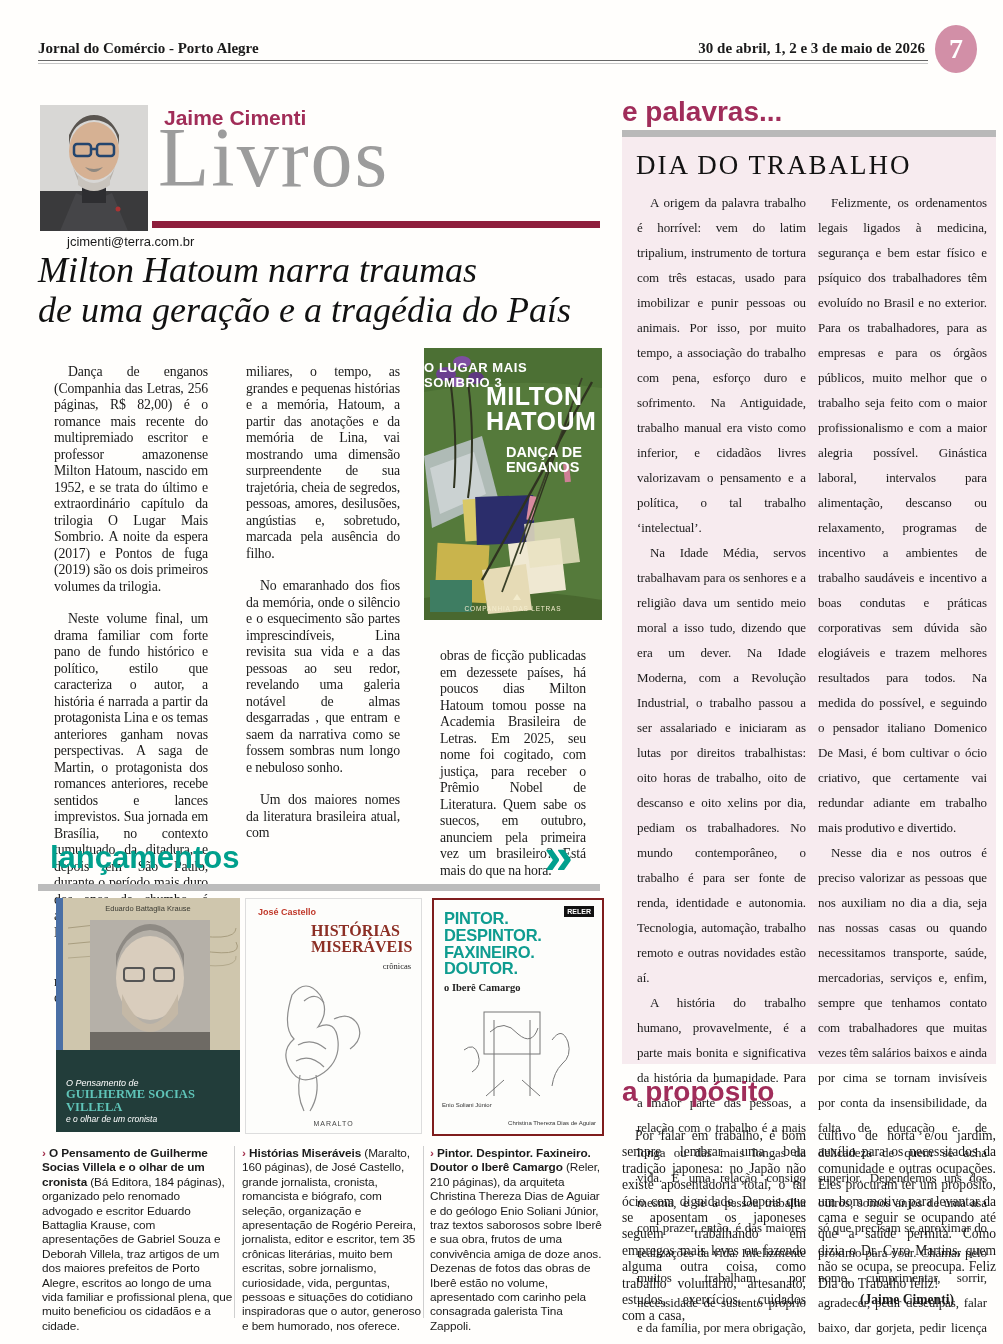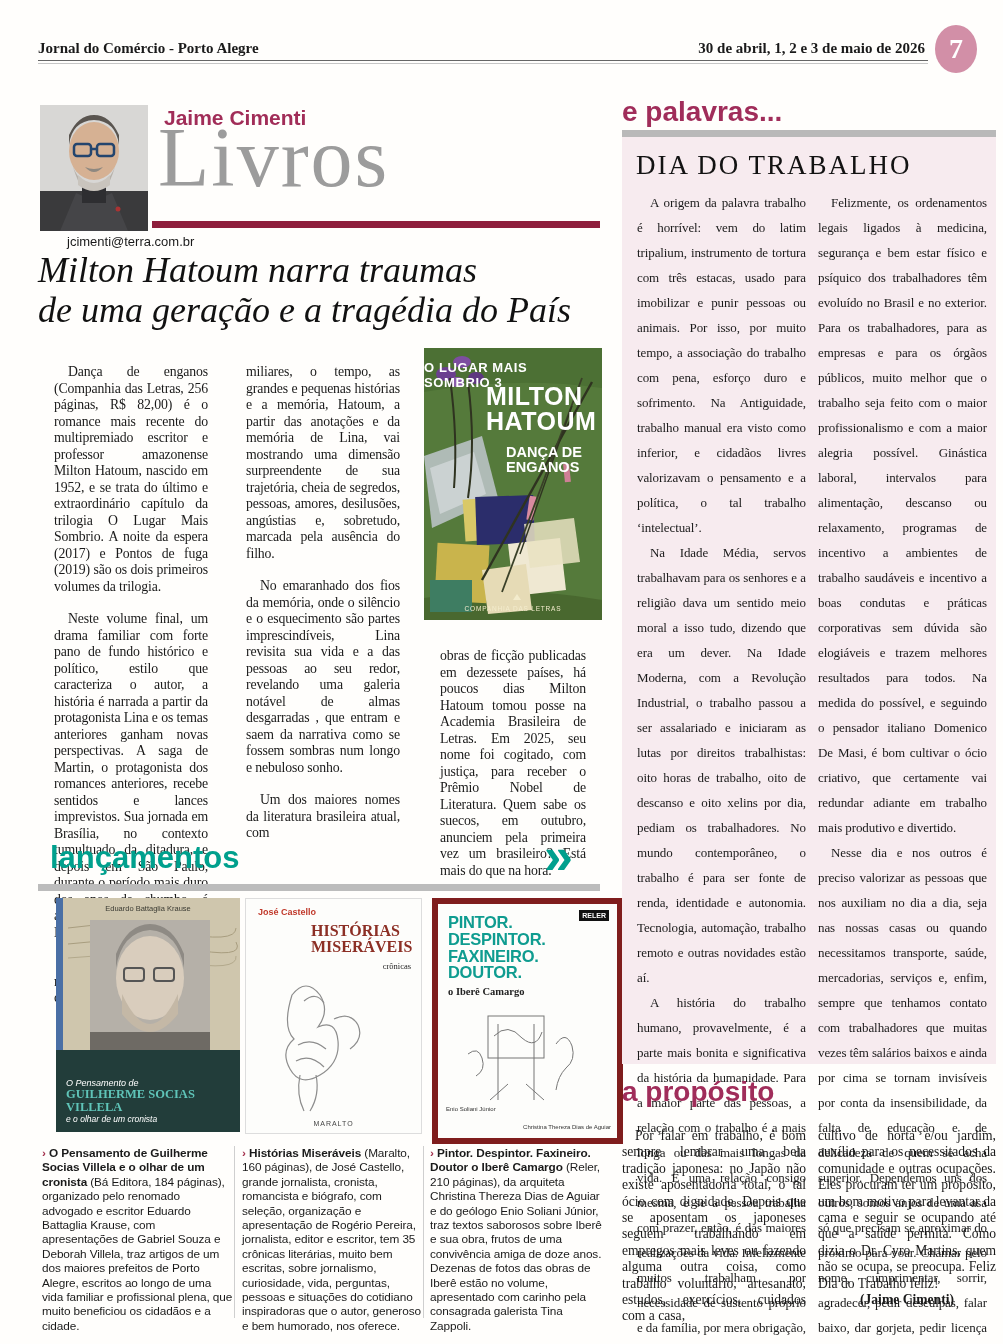--- a/index.html
+++ b/index.html
@@ -43,21 +43,21 @@
         font-family:"Liberation Sans",sans-serif;font-size:6.5px;letter-spacing:0.8px;}
   
   .lanc-head{position:absolute;left:50px;top:840px;font-family:"Liberation Sans",sans-serif;
         font-weight:bold;font-size:31px;color:#00a08d;}
   .lanc-chev{position:absolute;left:544px;top:826px;font-family:"Liberation Sans",sans-serif;
         font-weight:bold;font-size:52px;color:#00a08d;}
   .lanc-bar{position:absolute;left:38px;top:884px;width:562px;height:7px;background:#bcbcbc;}
   .bk{position:absolute;top:898px;height:234px;overflow:hidden;}
   .bk1{left:56px;width:184px;background:#cfc6ad;}
   .bk2{left:245px;width:175px;background:#fdfdfb;border:1px solid #ddd;}
-  .bk3{left:432px;width:168px;background:#fdfdfb;border:6px solid #7f1d1d;padding-left:11px;}
+  .bk3{left:432px;width:168px;background:#fdfdfb;border:2px solid #7f1d1d;}
   .blurb{position:absolute;top:1146px;font-family:"Liberation Sans",sans-serif;font-size:11.8px;
         line-height:14.4px;letter-spacing:-0.1px;}
   .b1{left:42px;width:192px;} .b2{left:242px;width:180px;} .b3{left:430px;width:172px;}
   .blurb .mark{color:#a3314d;font-weight:bold;}
   .blurb b{font-weight:bold;}
   .vsep{position:absolute;top:1146px;width:1px;height:172px;background:#cfcfcf;}
   
   .ep-head{position:absolute;left:622px;top:96px;font-family:"Liberation Sans",sans-serif;
         font-weight:bold;font-size:28px;color:#a02d5a;}
   .ep-bar{position:absolute;left:622px;top:130px;width:374px;height:7px;background:#b9b9b9;}

